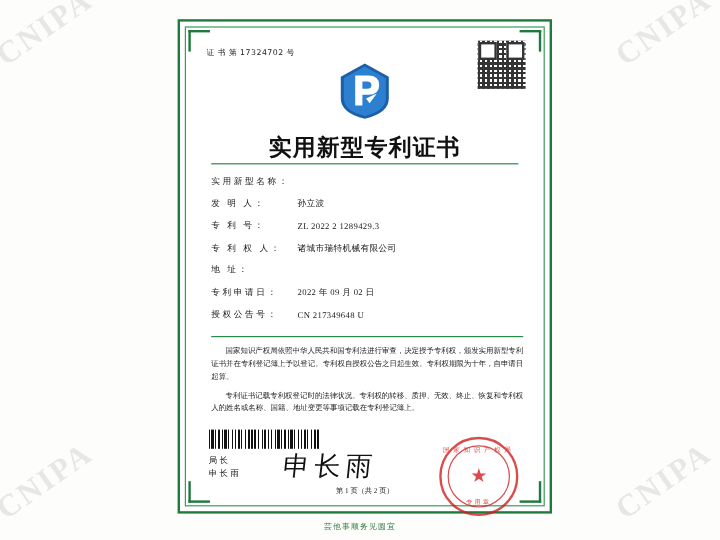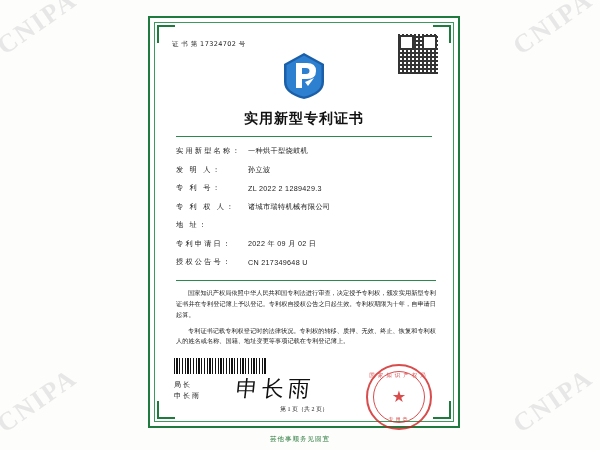--- a/index.html
+++ b/index.html
@@ -80,37 +80,37 @@
   .emblem{
     position:absolute;left:50%;top:34px;transform:translateX(-50%);
     width:46px;height:48px;
   }
   .emblem svg{display:block;}
 
   .title{
     position:absolute;left:0;right:0;top:92px;
     text-align:center;
     font-family:"Liberation Serif","DejaVu Serif",serif;
-    font-size:14px;font-weight:bold;color:#111;
+    font-size:19px;font-weight:bold;color:#111;
     letter-spacing:1px;
   }
   .title-rule{
     position:absolute;left:26px;right:26px;top:118px;
     height:1px;background:#2a8a4b;
   }
 
   
   .fields{
     position:absolute;left:26px;right:22px;top:128px;
   }
   .row{
     display:flex;align-items:flex-end;
     margin-bottom:8.5px;
     font-size:7.2px;color:#1a1a1a;
-    font-family:Liberation Sans, sans-serif;
+    font-family:Liberation Serif, serif;
   }
   .row .lab{
     width:72px;flex:0 0 72px;
     letter-spacing:2.2px;
     white-space:nowrap;
   }
   .row .val{flex:1;letter-spacing:.3px;}
 
   .sep{
     position:absolute;left:26px;right:22px;top:262px;
@@ -214,21 +214,20 @@
         <path d="M24 30 l9 -4 l-6 8 z" fill="#ffffff"></path>
       </svg>
     </div>
 
     <div class="title">实用新型专利证书</div>
     <div class="title-rule"></div>
 
     <div class="fields">
       <div class="row">
         <span class="lab">实用新型名称：</span>
-        <span class="val">一种烘干型烧鼓机</span>
       </div>
       <div class="row">
         <span class="lab">发 明 人：</span>
         <span class="val">孙立波</span>
       </div>
       <div class="row">
         <span class="lab">专 利 号：</span>
         <span class="val">ZL 2022 2 1289429.3</span>
       </div>
       <div class="row">

